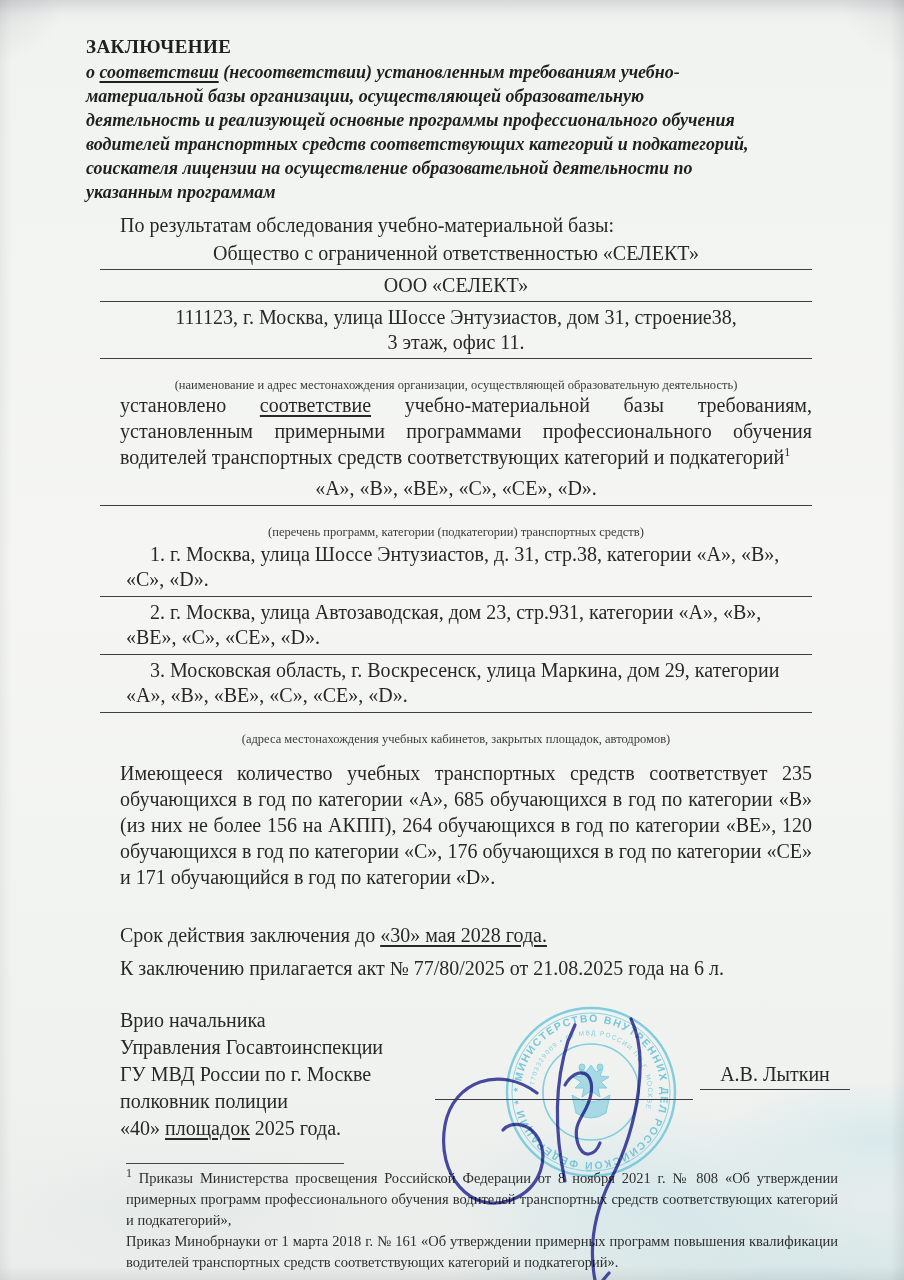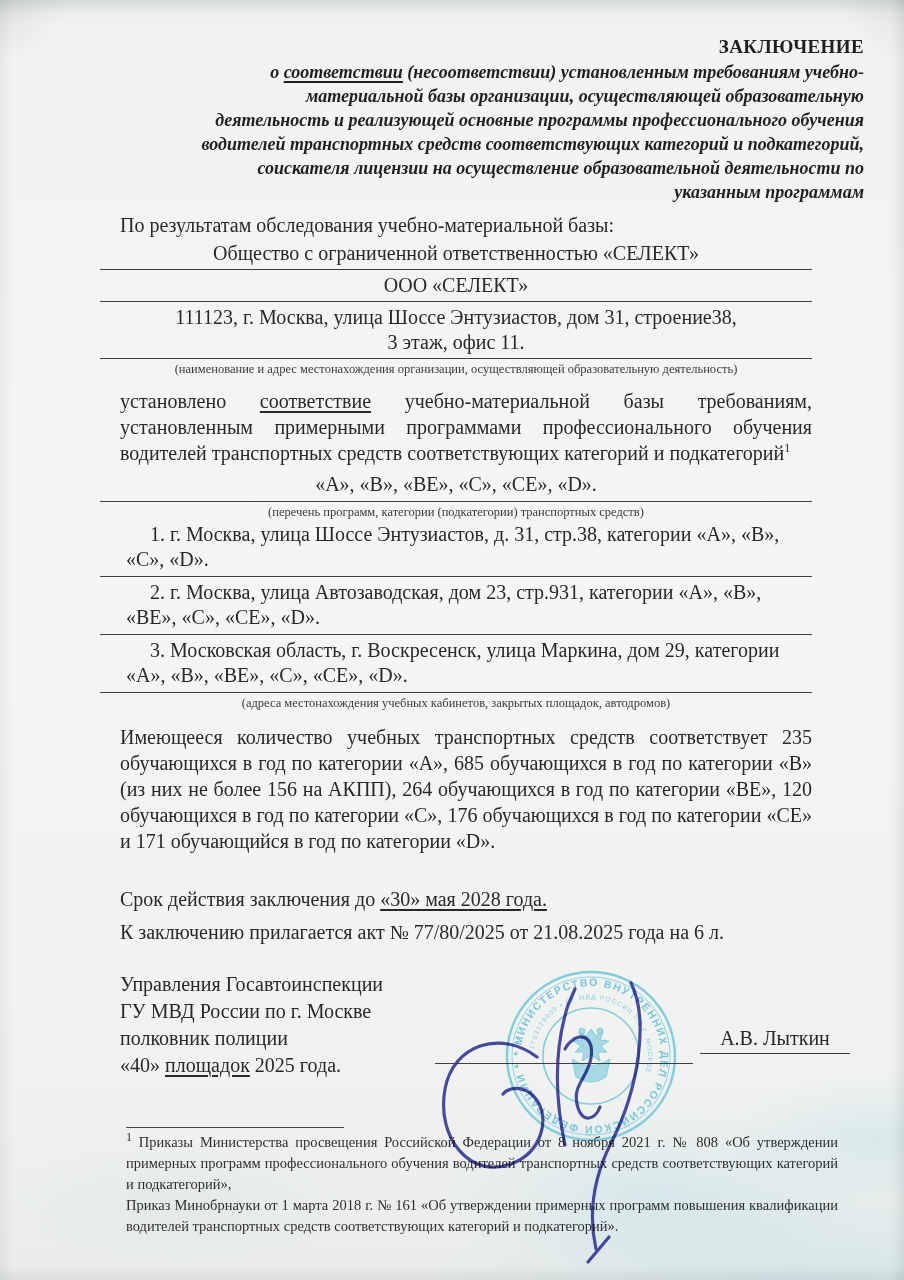--- a/index.html
+++ b/index.html
@@ -18,40 +18,40 @@
       linear-gradient(90deg, rgba(70,75,80,.07), transparent 12px),
       linear-gradient(270deg, rgba(70,75,80,.10), transparent 14px),
       linear-gradient(180deg, rgba(70,75,80,.10), transparent 14px),
       linear-gradient(0deg, rgba(70,75,80,.09), transparent 14px),
       radial-gradient(circle 90px at 0% 0%, rgba(60,65,70,.10), transparent 70%),
       radial-gradient(circle 90px at 100% 0%, rgba(60,65,70,.08), transparent 70%);
   }
   .content{position:relative;z-index:1;padding:34px 92px 0 120px;}
 
   
-  .title-block{margin:0 -52px 8px -34px;text-align:right;font-weight:bold;color:#1f1f1f;}
+  .title-block{margin:0 -52px 8px -34px;text-align:left;font-weight:bold;color:#1f1f1f;}
   .title-h{font-size:19px;line-height:26px;letter-spacing:.4px;}
   .title-line{font-size:18px;line-height:24px;font-style:italic;}
   .u{ text-decoration:underline;text-decoration-thickness:1.5px;text-underline-offset:3px;}
 
   
   .p{font-size:20px;line-height:26px;text-align:justify;}
   .intro{font-size:20px;line-height:26px;}
 
   .field-row{margin-left:-20px;text-align:center;font-size:20px;line-height:25px;
     border-bottom:1.5px solid #3f3f3f;padding-bottom:3px;margin-top:3px;}
-  .caption{margin-left:-20px;text-align:center;font-size:12.5px;line-height:14px;color:#3a3a3a;padding-top:3px;}
+  .caption{margin-left:-20px;text-align:center;font-size:12.5px;line-height:14px;color:#3a3a3a;padding-top:3px;margin-top:16px;}
 
   .cat-row{margin-left:-20px;text-align:center;font-size:20px;line-height:25px;
     border-bottom:1.5px solid #3f3f3f;padding-bottom:4px;margin-top:6px;}
 
   .addr-item{margin-left:-20px;padding-left:26px;text-indent:24px;font-size:20px;line-height:25px;
     border-bottom:1.5px solid #3f3f3f;padding-bottom:4px;padding-top:3px;text-align:left;}
 
-  .compliance{margin-top:12px;}
+  .compliance{margin-top:0;}
   .capacity{margin-top:14px;}
   .validity{margin-top:32px;text-align:left;}
   .attachment{margin-top:7px;text-align:left;font-family:Liberation Serif, serif;}
   sup{font-size:12px;vertical-align:super;line-height:0;}
 
   
   .sig-row{position:relative;margin-top:26px;height:140px;}
   .sig-line-text{font-size:20px;line-height:27px;}
   .sig-rule{position:absolute;left:315px;top:92px;width:258px;border-top:1.5px solid #3c3c48;}
   .sig-name{position:absolute;left:580px;top:56px;width:150px;text-align:center;font-size:20px;
@@ -101,20 +101,21 @@
   <div class="addr-item">2. г. Москва, улица Автозаводская, дом 23, стр.931, категории «А», «В», «ВЕ», «С», «СЕ», «D».</div>
   <div class="addr-item">3.  Московская область, г. Воскресенск, улица Маркина, дом 29, категории «А», «В», «ВЕ», «С», «СЕ», «D».</div>
   <div class="caption">(адреса местонахождения учебных кабинетов, закрытых площадок, автодромов)</div>
 
   <div class="p capacity">Имеющееся количество учебных транспортных средств соответствует 235 обучающихся в год по категории «А», 685 обучающихся в год по категории «В» (из них не более 156 на АКПП), 264 обучающихся в год по категории «ВЕ», 120 обучающихся в год по категории «С», 176 обучающихся в год по категории «СЕ»  и 171 обучающийся в год по категории «D».</div>
 
   <div class="p validity"><span>Срок действия заключения до </span><span class="u">«30» мая 2028 года.</span></div>
   <div class="p attachment">К заключению прилагается акт № 77/80/2025 от 21.08.2025 года на 6 л.</div>
 
   <div class="sig-row">
+    <div class="sig-line-text">Врио начальника</div>
     <div class="sig-line-text">Управления Госавтоинспекции</div>
     <div class="sig-line-text">ГУ МВД России по г. Москве</div>
     <div class="sig-line-text">полковник полиции</div>
     <div class="sig-line-text"><span>«40» </span><span class="u">площадок</span><span> 2025 года.</span></div>
 
     <svg class="stamp" viewBox="0 0 178 178">
       <circle cx="89" cy="89" r="84" fill="none" stroke="#74c8db" stroke-width="2.4"></circle>
       <circle cx="89" cy="89" r="79" fill="none" stroke="#7fcdde" stroke-width="1"></circle>
       <circle cx="89" cy="89" r="48" fill="none" stroke="#74c8db" stroke-width="1.6"></circle>
       <defs>

